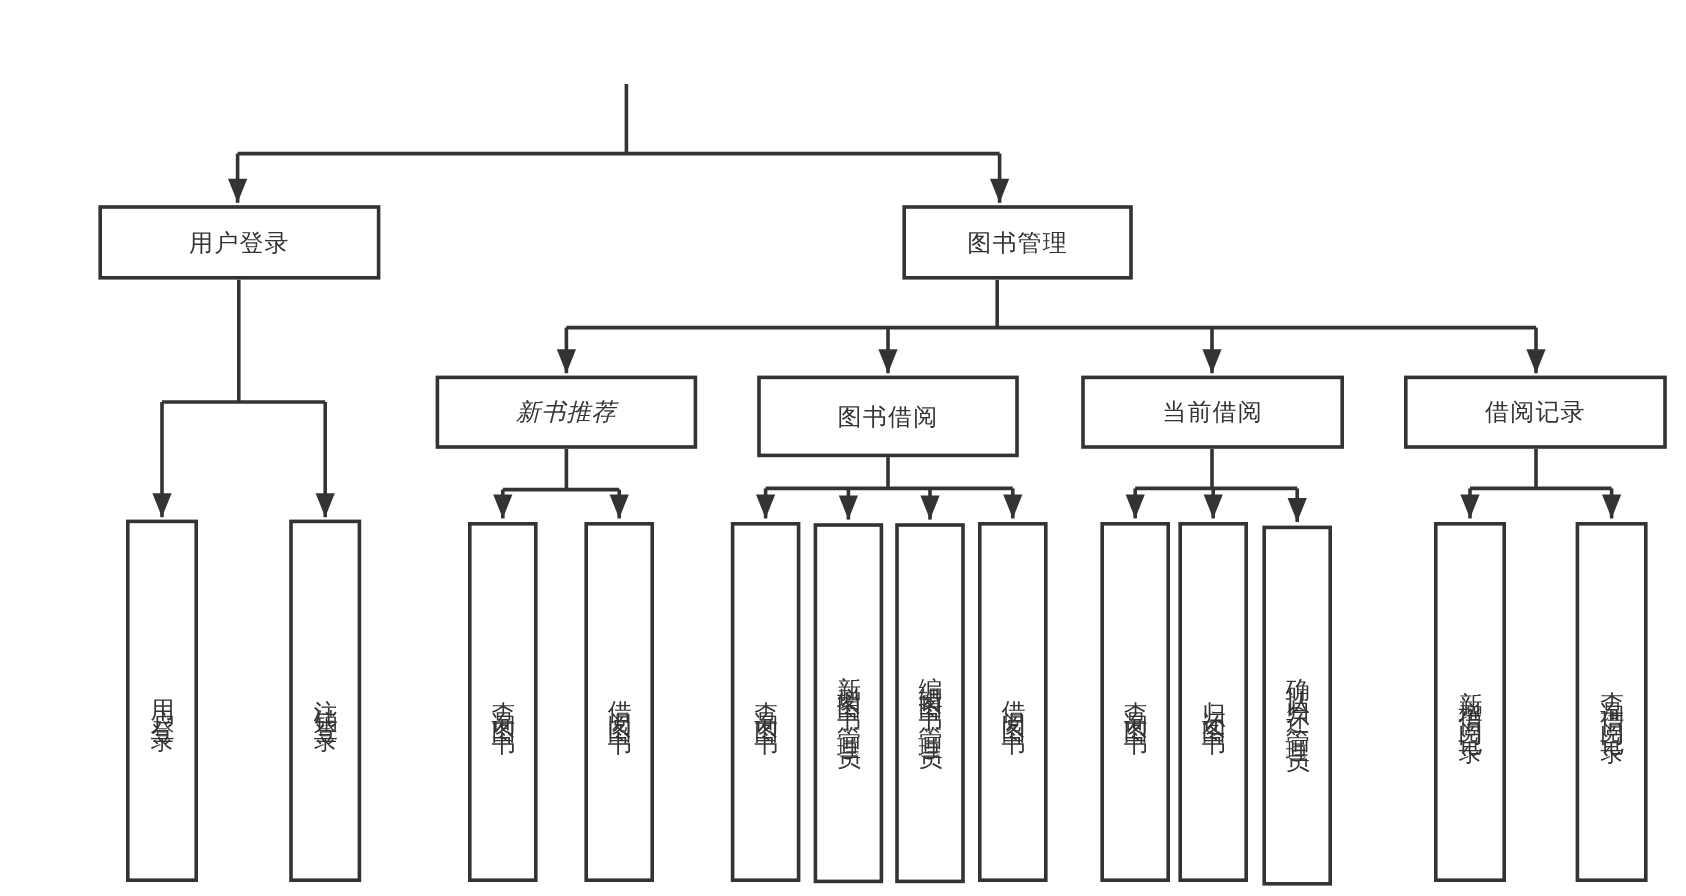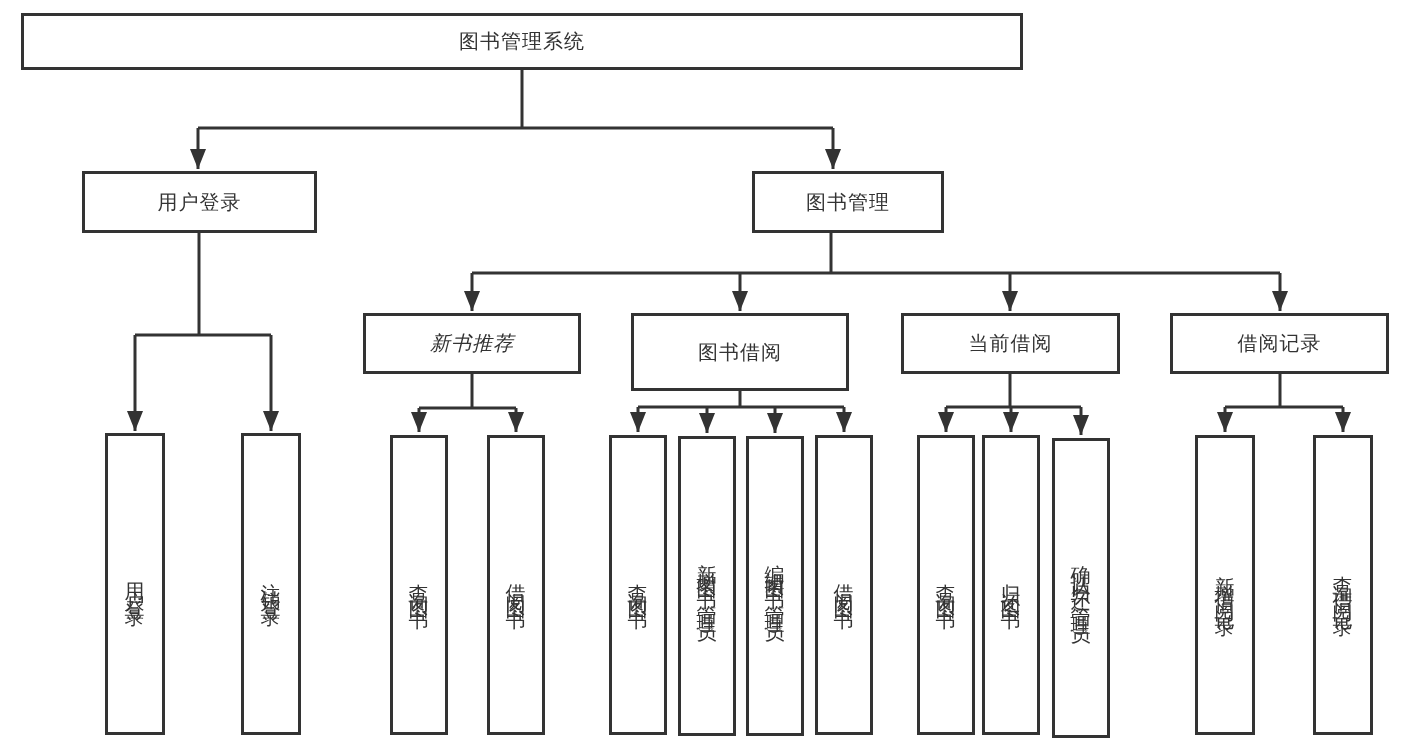--- a/index.html
+++ b/index.html
@@ -17,21 +17,21 @@
   .hlabel{font-size:20px;letter-spacing:1px;white-space:nowrap;}
   .vtext{
     writing-mode:vertical-rl;text-orientation:mixed;
     font-size:20px;letter-spacing:0.42em;line-height:1;white-space:nowrap;
   }
   
   .n-root{left:21px;top:13px;width:1002px;height:57px;}
   .n-login{left:82px;top:171px;width:235px;height:62px;}
   .n-mgmt{left:752px;top:171px;width:192px;height:62px;}
   .n-l3-0{left:363px;top:313px;width:218px;height:61px;font-style:italic;}
-  .n-l3-1{left:631px;top:313px;width:218px;height:78px;}
+  .n-l3-1{left:631px;top:313px;width:218px;height:68px;}
   .n-l3-2{left:901px;top:313px;width:219px;height:61px;}
   .n-l3-3{left:1170px;top:313px;width:219px;height:61px;}
   
   .lf-a0{left:105px;top:433px;width:60px;height:302px;}
   .lf-a1{left:241px;top:433px;width:60px;height:302px;}
   .lf-b0{left:390px;top:435px;width:58px;height:300px;}
   .lf-b1{left:487px;top:435px;width:58px;height:300px;}
   .lf-c0{left:609px;top:435px;width:58px;height:300px;}
   .lf-c1{left:678px;top:436px;width:58px;height:300px;}
   .lf-c2{left:746px;top:436px;width:58px;height:300px;}
@@ -95,23 +95,20 @@
       <path d="M1011,407 L1011,432" marker-end="url(#arr)"></path>
       <path d="M1081,407 L1081,435" marker-end="url(#arr)"></path>
 
       <path d="M1280,374 L1280,407"></path>
       <path d="M1225,407 L1343,407"></path>
       <path d="M1225,407 L1225,432" marker-end="url(#arr)"></path>
       <path d="M1343,407 L1343,432" marker-end="url(#arr)"></path>
     </g>
   </svg>
 
-  <div class="box n-root">
-    <span class="hlabel">图书管理系统</span>
-  </div>
 
   <div class="box n-login">
     <span class="hlabel">用户登录</span>
   </div>
   <div class="box n-mgmt">
     <span class="hlabel">图书管理</span>
   </div>
 
   <div class="box n-l3-0">
     <span class="hlabel">新书推荐</span>

